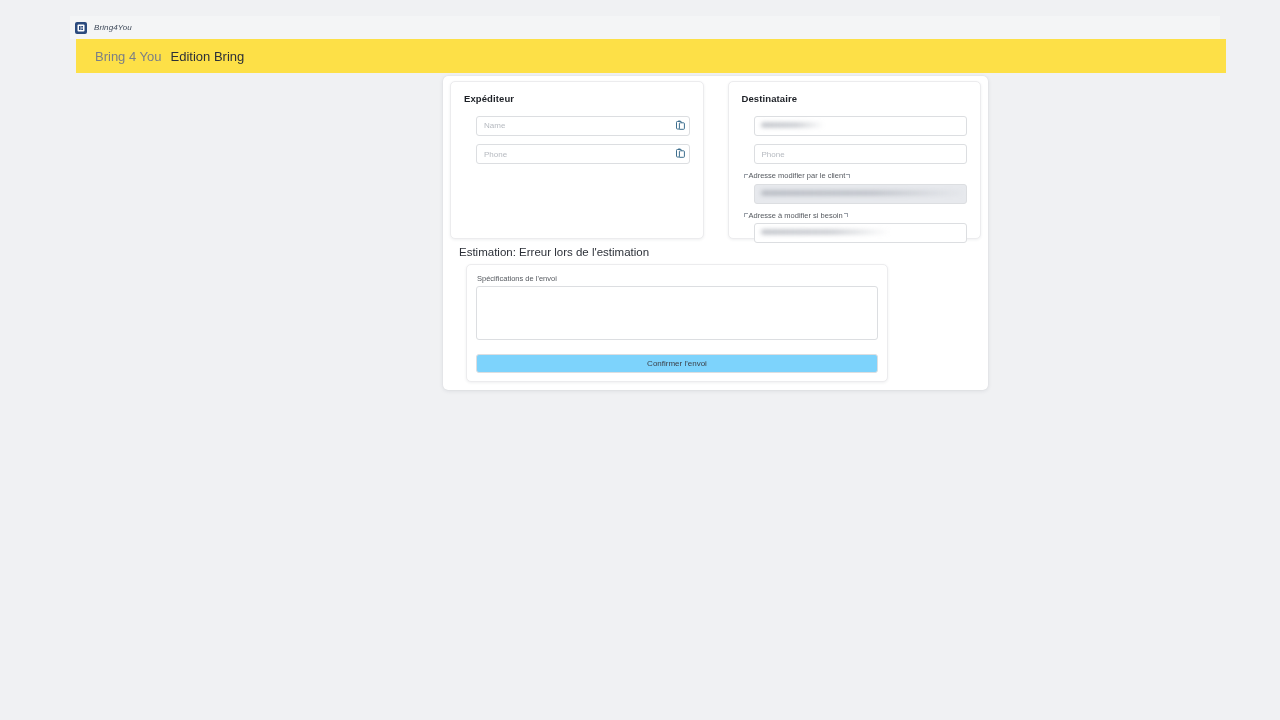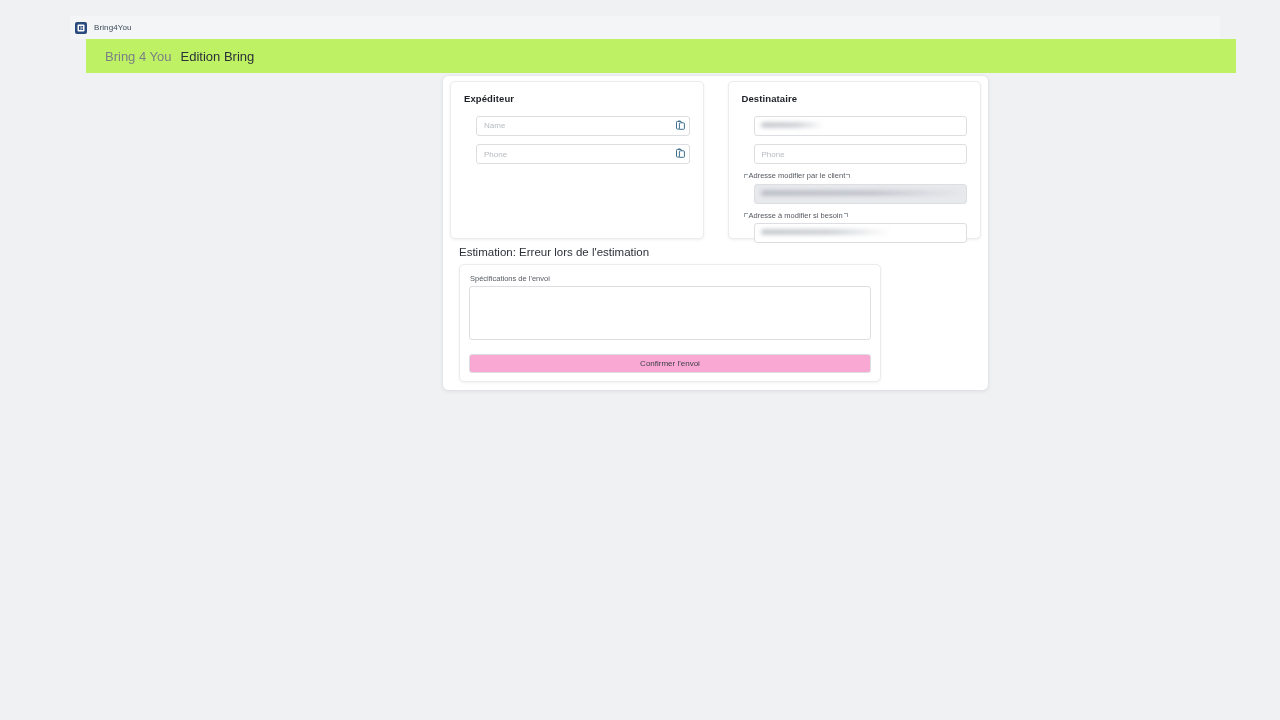--- a/index.html
+++ b/index.html
@@ -27,28 +27,29 @@
     display: flex; align-items: center; justify-content: center;
     flex: none;
   }
   .logo-mark svg { display: block; }
   .logo-text {
     font-size: 8px;
     color: #3f4a5a;
     margin-left: 7px;
     letter-spacing: .1px;
     white-space: nowrap;
+    font-style: italic;
   }
 
   
   .title-bar {
     position: absolute;
-    left: 86px; top: 39px;
+    left: 76px; top: 39px;
     width: 1150px; height: 34px;
-    background: #bef264;
+    background: #fde047;
     display: flex; align-items: center;
     padding-left: 19px;
   }
   .brand-title {
     font-size: 13px;
     color: #7b7f86;
     white-space: nowrap;
   }
   .page-title {
     font-size: 13px;
@@ -168,21 +169,21 @@
     position: absolute;
     left: 16px; top: 170px;
     font-size: 11.5px;
     color: #2c3038;
     white-space: nowrap;
   }
 
   
   .specs-card {
     position: absolute;
-    left: 16px; top: 188px;
+    left: 23px; top: 188px;
     width: 422px; height: 118px;
     background: #ffffff;
     border: 1px solid #ececee;
     border-radius: 5px;
     box-shadow: 0 1px 3px rgba(30,40,60,.07);
     padding: 9px 9px 9px 9px;
   }
   .specs-label {
     font-size: 7.5px;
     color: #55595f;
@@ -202,21 +203,21 @@
     color: #32363d;
     padding: 5px 7px;
   }
   .confirm-btn {
     display: block;
     width: 100%;
     height: 19px;
     margin-top: 10px;
     border: 1px solid #dcdee1;
     border-radius: 3px;
-    background: #f9a8d4;
+    background: #7dd3fc;
     font-size: 8px;
     font-family: "Liberation Sans", sans-serif;
     color: #3b3f46;
     cursor: pointer;
     line-height: 1;
   }
 </style>
 </head>
 <body>
 

